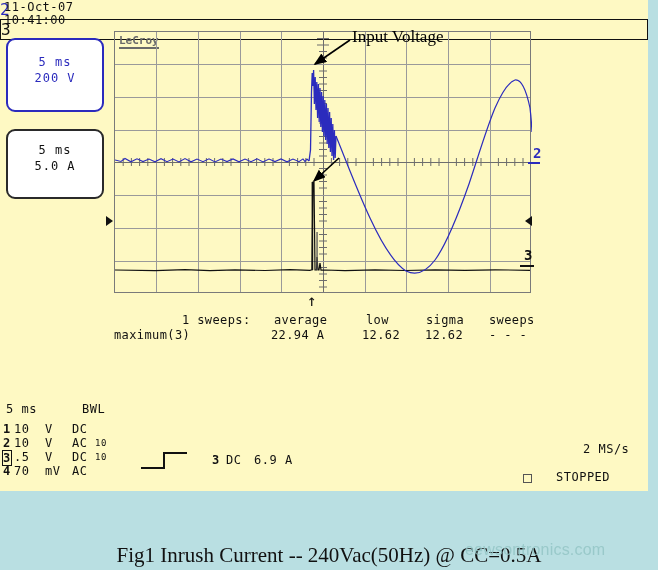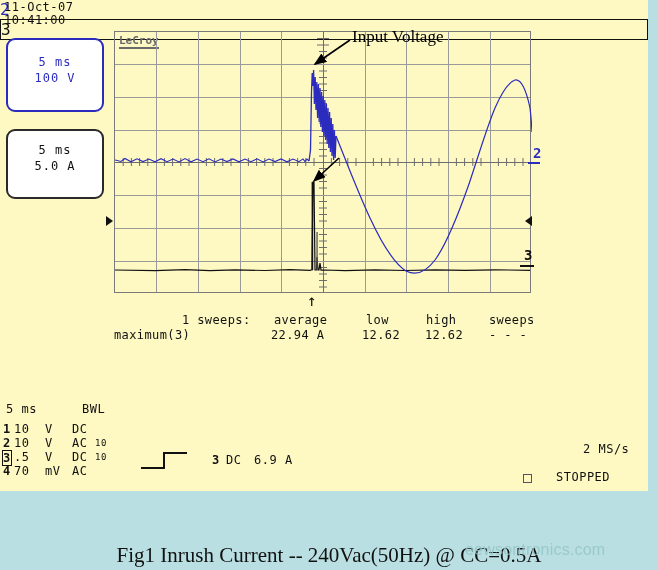--- a/index.html
+++ b/index.html
@@ -98,21 +98,21 @@
 
 <div id="scope">
  <div id="scope-inner">
 
   <div id="datestamp" class="mono">11-Oct-07</div>
   <div id="timestamp" class="mono">10:41:00</div>
 
   <div id="chtag2">2</div>
   <div id="chbox2" class="chbox">
     <div class="l1 mono">5 ms</div>
-    <div class="l2 mono">100 V</div>
+    <div class="l2 mono">200 V</div>
   </div>
 
   <div id="chtag3">3</div>
   <div id="chbox3" class="chbox">
     <div class="l1 mono">5 ms</div>
     <div class="l2 mono">5.0 A</div>
   </div>
 
   <div id="grid">
     <div id="lecroy">LeCroy</div>
@@ -261,21 +261,21 @@
     </defs>
     <line x1="350" y1="40" x2="315" y2="64" stroke="#000" stroke-width="1.6" marker-end="url(#ah)"></line>
     <line x1="339" y1="158" x2="314" y2="181" stroke="#000" stroke-width="1.6" marker-end="url(#ah)"></line>
   </svg>
 
   <div id="meas" class="mono">
     <div class="hdr">
       <span class="c" style="left:68px">1 sweeps:</span>
       <span class="c" style="left:160px">average</span>
       <span class="c" style="left:252px">low</span>
-      <span class="c" style="left:312px">high</span>
+      <span class="c" style="left:312px">sigma</span>
       <span class="c" style="left:375px">sweeps</span>
     </div>
     <div class="row">
       <span class="c" style="left:0px">maximum(3)</span>
       <span class="c" style="left:157px">22.94 A</span>
       <span class="c" style="left:248px">12.62</span>
       <span class="c" style="left:311px">12.62</span>
       <span class="c" style="left:375px">- - -</span>
     </div>
   </div>

